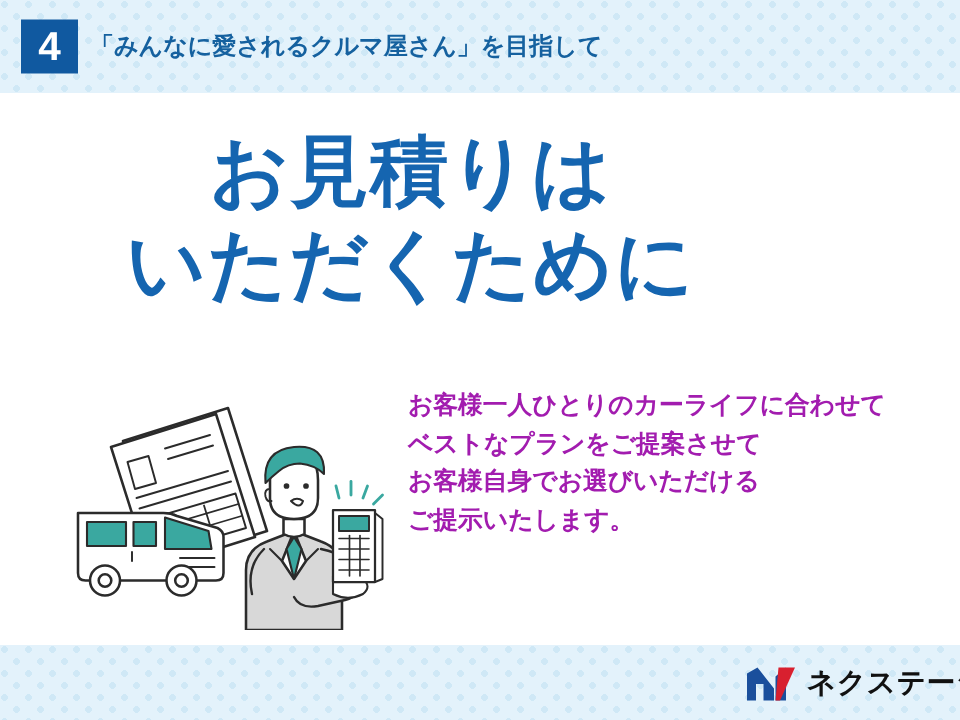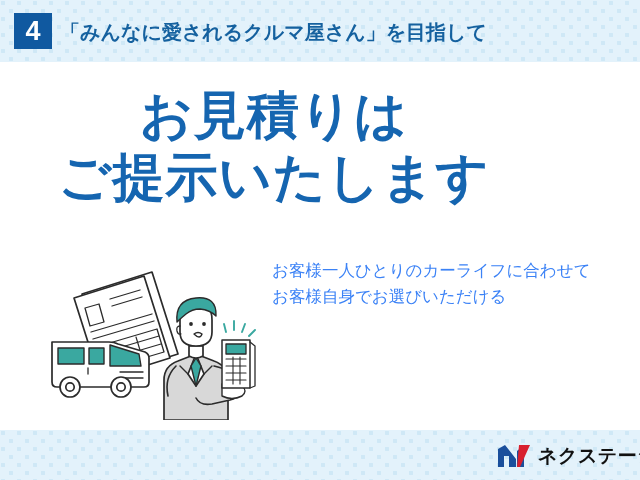--- a/index.html
+++ b/index.html
@@ -56,21 +56,21 @@
     line-height: 36px;
     text-align: center;
     letter-spacing: 0;
   }
   #header-title {
     position: absolute;
     left: 60px;
     top: 16px;
     height: 32px;
     line-height: 32px;
-    font-size: 20px;
+    font-size: 16px;
     font-weight: bold;
     color: #15619f;
     white-space: nowrap;
   }
 
   
   #stage {
     position: absolute;
     left: 0;
     top: 62px;
@@ -102,24 +102,24 @@
     font-size: 52px;
     line-height: 62px;
   }
 
   
   #body-copy {
     position: absolute;
     left: 272px;
     top: 196px;
     width: 360px;
-    color: #3b82f6;
+    color: #a21caf;
     font-size: 16.5px;
     line-height: 25.5px;
-    font-weight: normal;
+    font-weight: bold;
   }
   #body-copy .copy-line {
     display: block;
     white-space: nowrap;
   }
 
   
   #illustration {
     position: absolute;
     left: 44px;
@@ -165,26 +165,28 @@
   <div class="dot-band" id="header-band"></div>
 
   <div id="header-number-badge">4</div>
 
   <div id="header-title">「みんなに愛されるクルマ屋さん」を目指して</div>
 
   <div id="stage">
 
     <div id="headline">
       <span class="hl-line" id="headline-line-1">お見積りは</span>
-      <span class="hl-line" id="headline-line-2">ご提示いたします</span>
+      <span class="hl-line" id="headline-line-2">いただくために</span>
     </div>
 
     <div id="body-copy">
       <span class="copy-line">お客様一人ひとりのカーライフに合わせて</span>
+      <span class="copy-line">ベストなプランをご提案させて</span>
       <span class="copy-line">お客様自身でお選びいただける</span>
+      <span class="copy-line">ご提示いたします。</span>
     </div>
 
     <div id="illustration">
       <svg viewBox="0 0 226 166" xmlns="http://www.w3.org/2000/svg">
         <g fill="none" stroke="#2b2b2b" stroke-width="1.7" stroke-linecap="round" stroke-linejoin="round">
 
           <g>
 
             <path d="M38 40 L108 18 L134 100 L64 122 Z" fill="#ffffff"></path>
 

